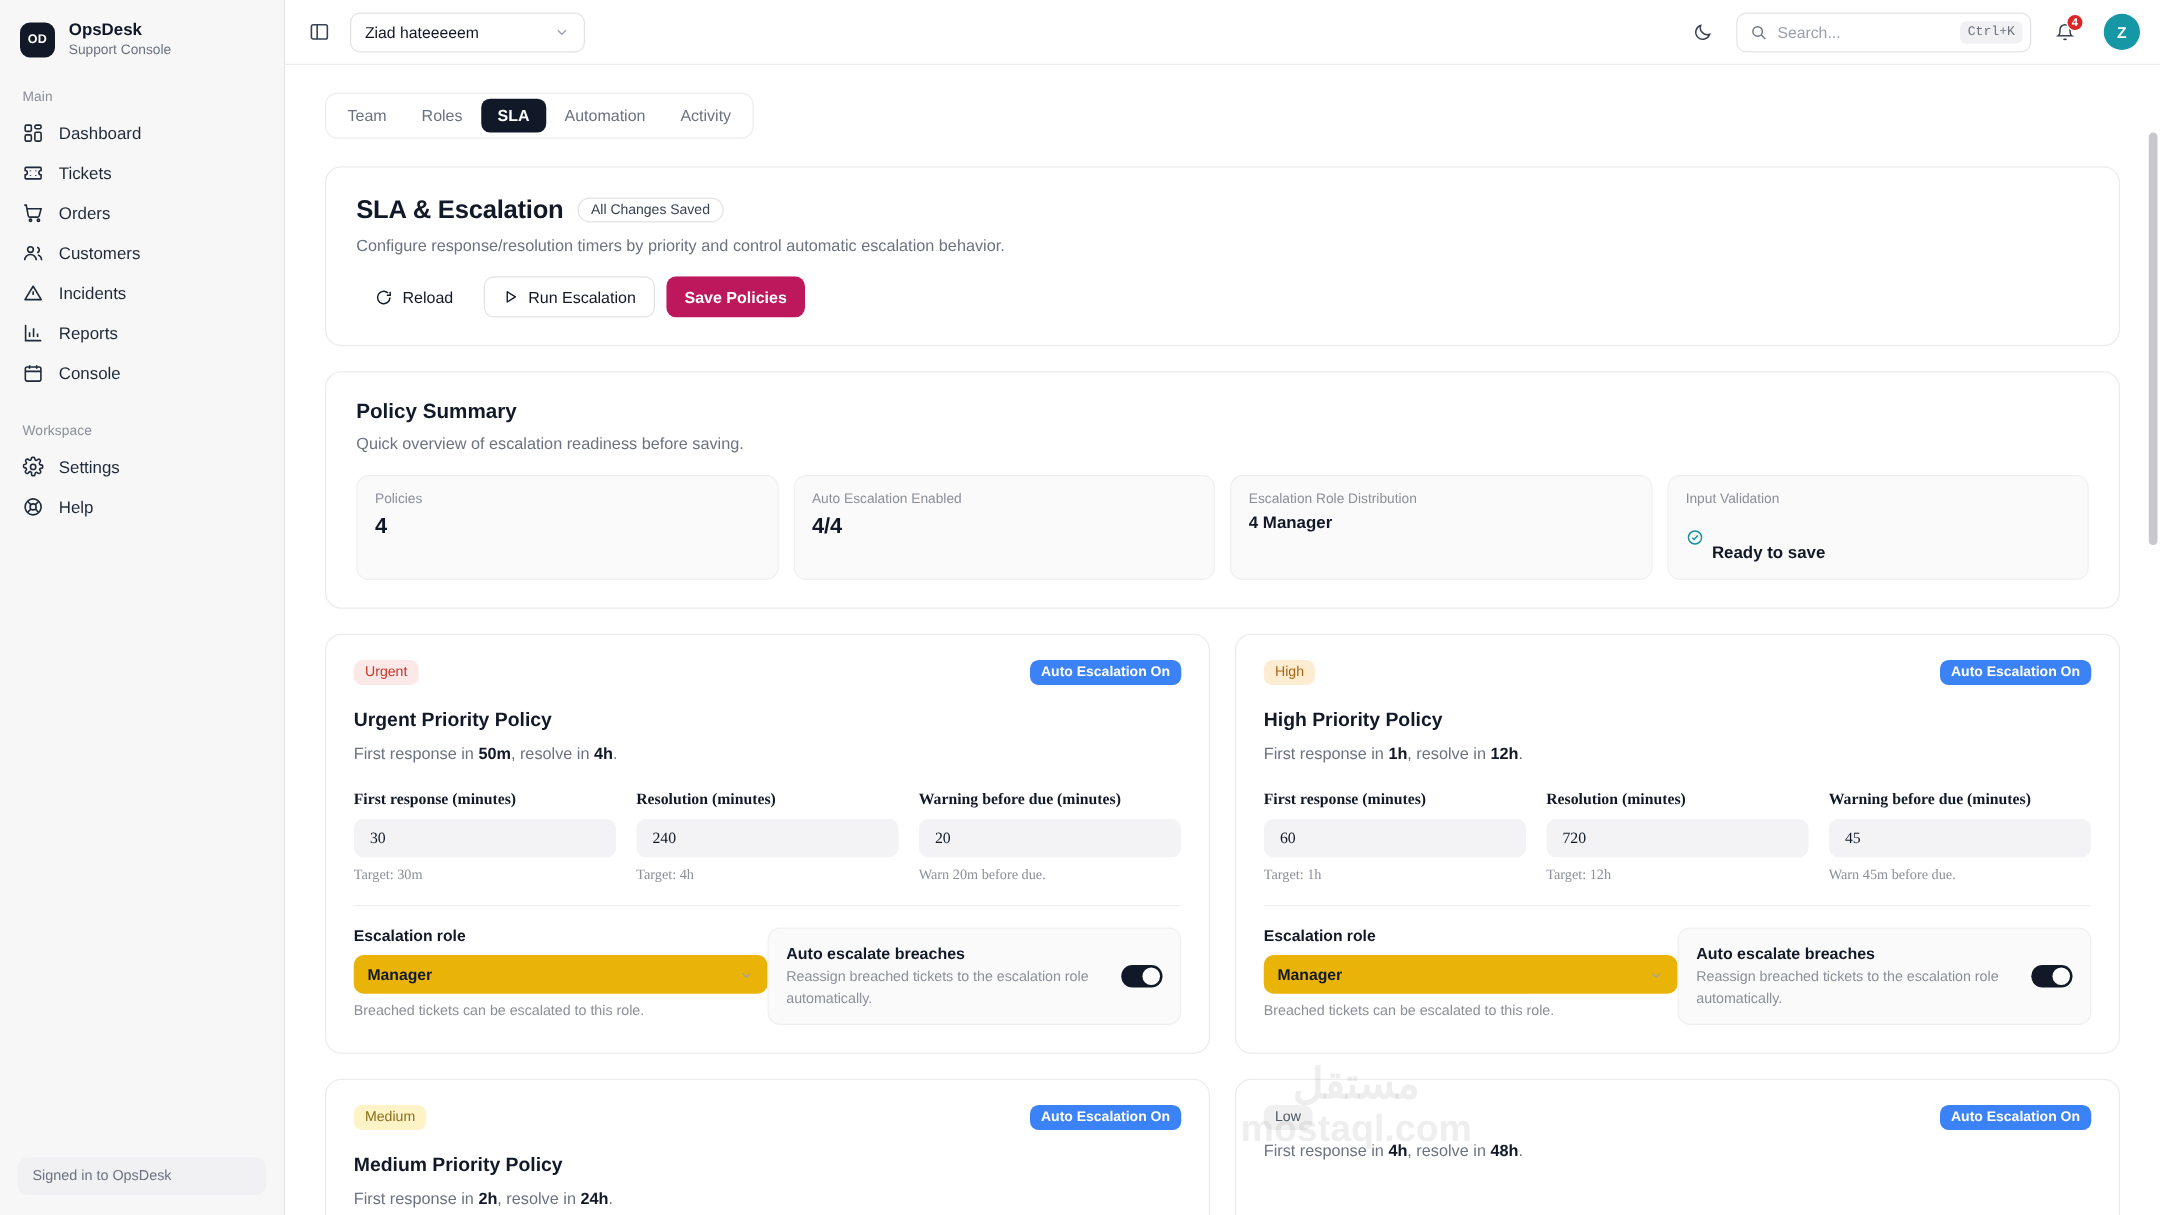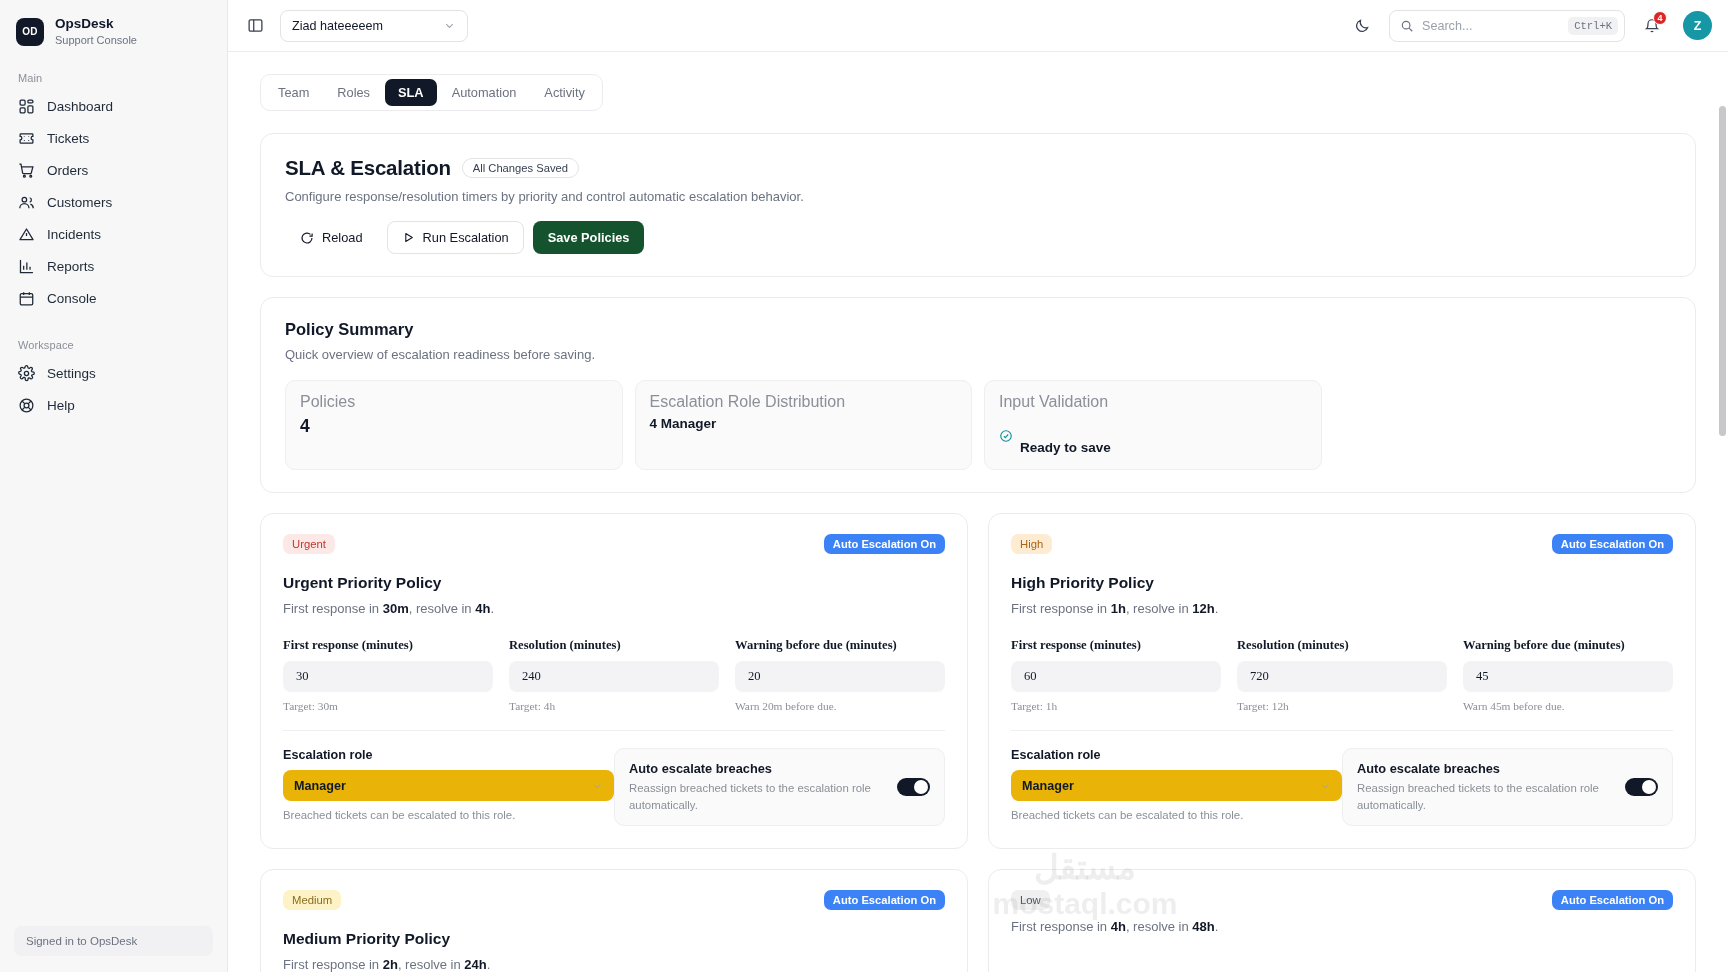--- a/index.html
+++ b/index.html
@@ -146,34 +146,34 @@
 
   .btn-row { display: flex; align-items: center; gap: 9px; margin-top: 17px; }
   .btn {
     display: inline-flex; align-items: center; gap: 8px;
     height: 33px; padding: 0 14px; border-radius: 8px;
     font-size: 12.8px; cursor: pointer; border: 1px solid transparent;
     background: #fff; color: #111827; font-family: inherit;
   }
   .btn-ghost { border-color: transparent; }
   .btn-outline { border-color: #e3e3e6; }
-  .btn-muted { background: #14532d; color: #fff; font-weight: 700; }
+  .btn-muted { background: #be185d; color: #fff; font-weight: 700; }
   .btn svg { display:block; }
 
   .h2 { font-size: 16.5px; font-weight: 700; color: #111827; }
   .sub2 { font-size: 13px; color: #6b7280; margin-top: 8px; }
 
   .stat-grid {
     display: grid; grid-template-columns: repeat(4, 1fr); gap: 12px; margin-top: 18px;
   }
   .stat {
     background: #fafafa; border: 1px solid #efeff1; border-radius: 10px;
     padding: 12px 14px 14px 14px; min-height: 62px;
   }
-  .stat-label { font-size: 16px; color: #8b8f98; }
+  .stat-label { font-size: 11px; color: #8b8f98; }
   .stat-value { font-size: 17.5px; font-weight: 700; color: #111827; margin-top: 5px; }
   .stat-value.small { font-size: 13.5px; }
   .ok-row { display: flex; align-items: center; gap: 7px; margin-top: 5px; }
   .ok-row .okico { color: #14919b; display: flex; }
   .ok-text { font-size: 13.5px; font-weight: 700; color: #111827; margin-top: 24px; }
 
   
   .policy-grid {
     display: grid; grid-template-columns: 1fr 1fr; gap: 20px; margin-top: 20px;
   }
@@ -464,20 +464,24 @@
         
         <div class="card">
           <div class="h2">Policy Summary</div>
           <div class="sub2">Quick overview of escalation readiness before saving.</div>
           <div class="stat-grid">
             <div class="stat">
               <div class="stat-label">Policies</div>
               <div class="stat-value">4</div>
             </div>
             <div class="stat">
+              <div class="stat-label">Auto Escalation Enabled</div>
+              <div class="stat-value">4/4</div>
+            </div>
+            <div class="stat">
               <div class="stat-label">Escalation Role Distribution</div>
               <div class="stat-value small">4 Manager</div>
             </div>
             <div class="stat">
               <div class="stat-label">Input Validation</div>
               <div class="ok-row">
                 <span class="okico">
                     <svg width="14" height="14" viewBox="0 0 24 24" fill="none" stroke="currentColor" stroke-width="2">
                       <circle cx="12" cy="12" r="9"></circle>
                       <path d="M8.2 12.2l2.6 2.6 5-5.4"></path>
@@ -491,21 +495,21 @@
 
         
         <div class="policy-grid">
 
           <div class="policy-card">
             <div class="policy-top">
               <span class="chip urgent">Urgent</span>
               <span class="chip-dark">Auto Escalation On</span>
             </div>
             <div class="policy-name">Urgent Priority Policy</div>
-            <div class="policy-desc"><span>First response in </span><b>30m</b><span>, resolve in </span><b>4h</b><span>.</span></div>
+            <div class="policy-desc"><span>First response in </span><b>50m</b><span>, resolve in </span><b>4h</b><span>.</span></div>
 
             <div class="field-grid">
               <div>
                 <div class="flabel">First response (minutes)</div>
                 <div class="finput">30</div>
                 <div class="fhint">Target: 30m</div>
               </div>
               <div>
                 <div class="flabel">Resolution (minutes)</div>
                 <div class="finput">240</div>

